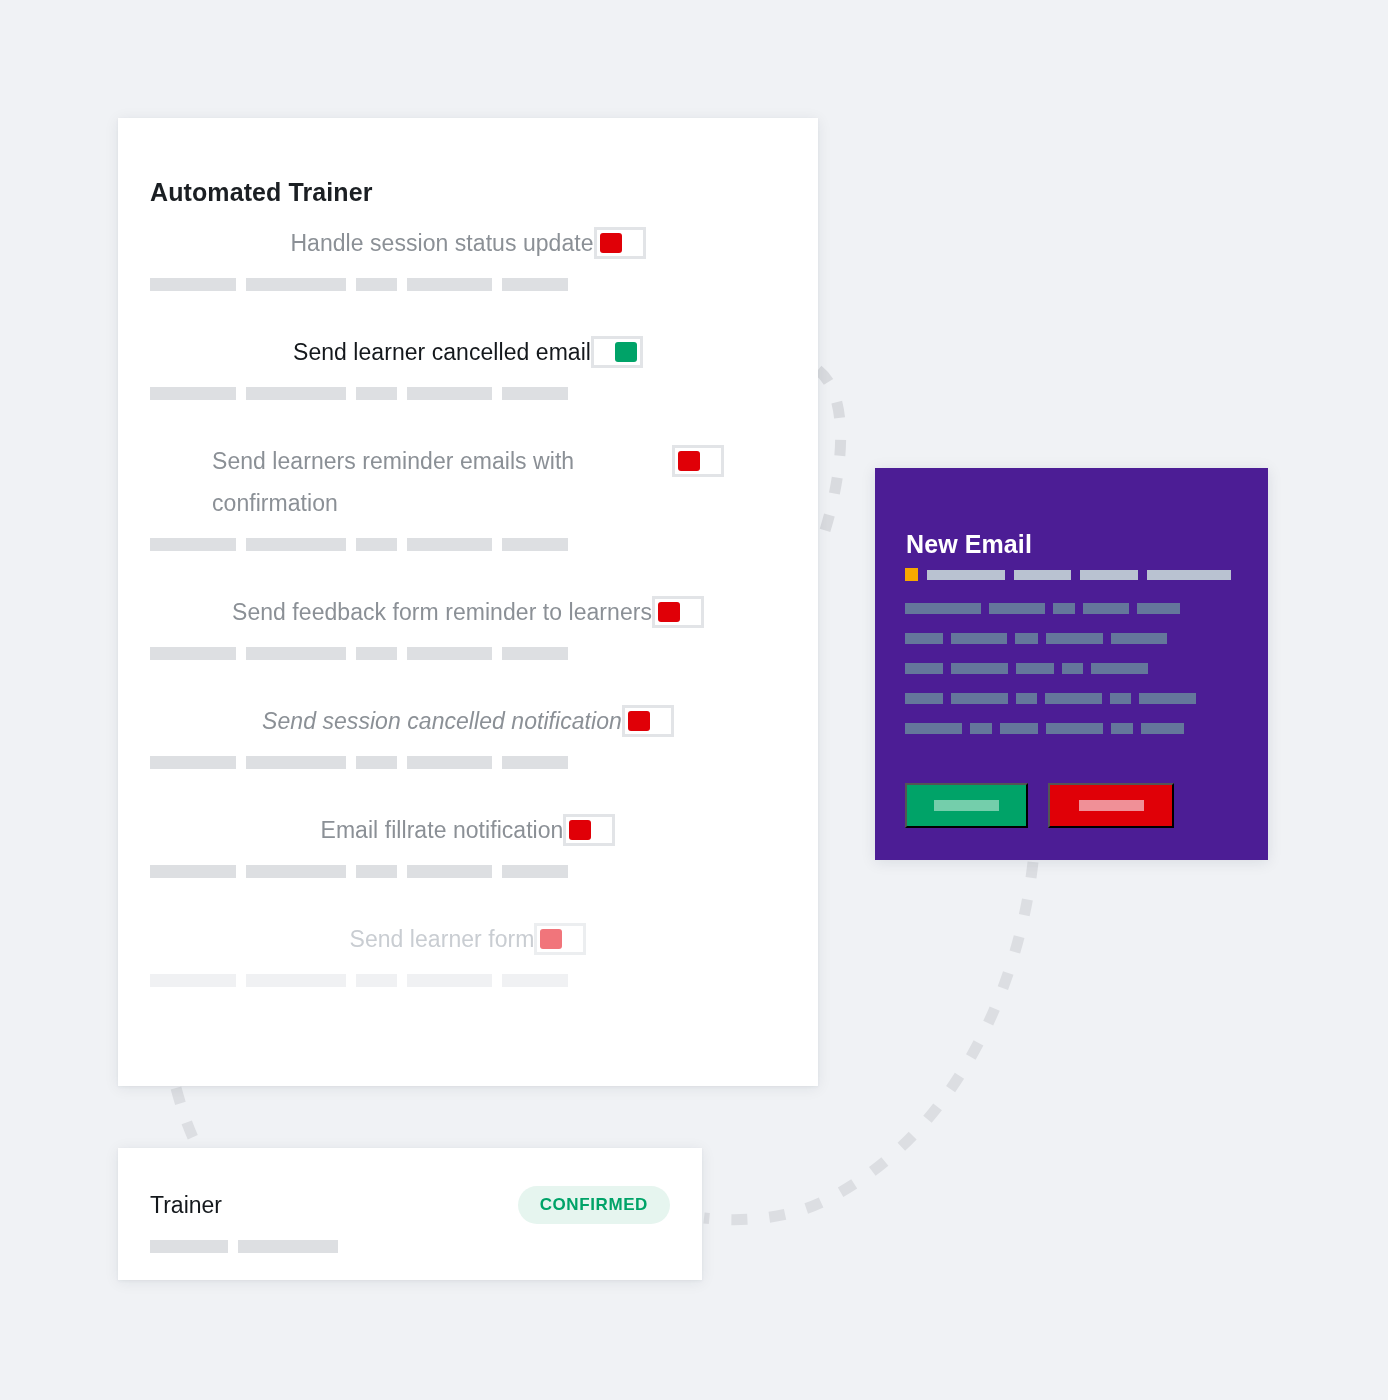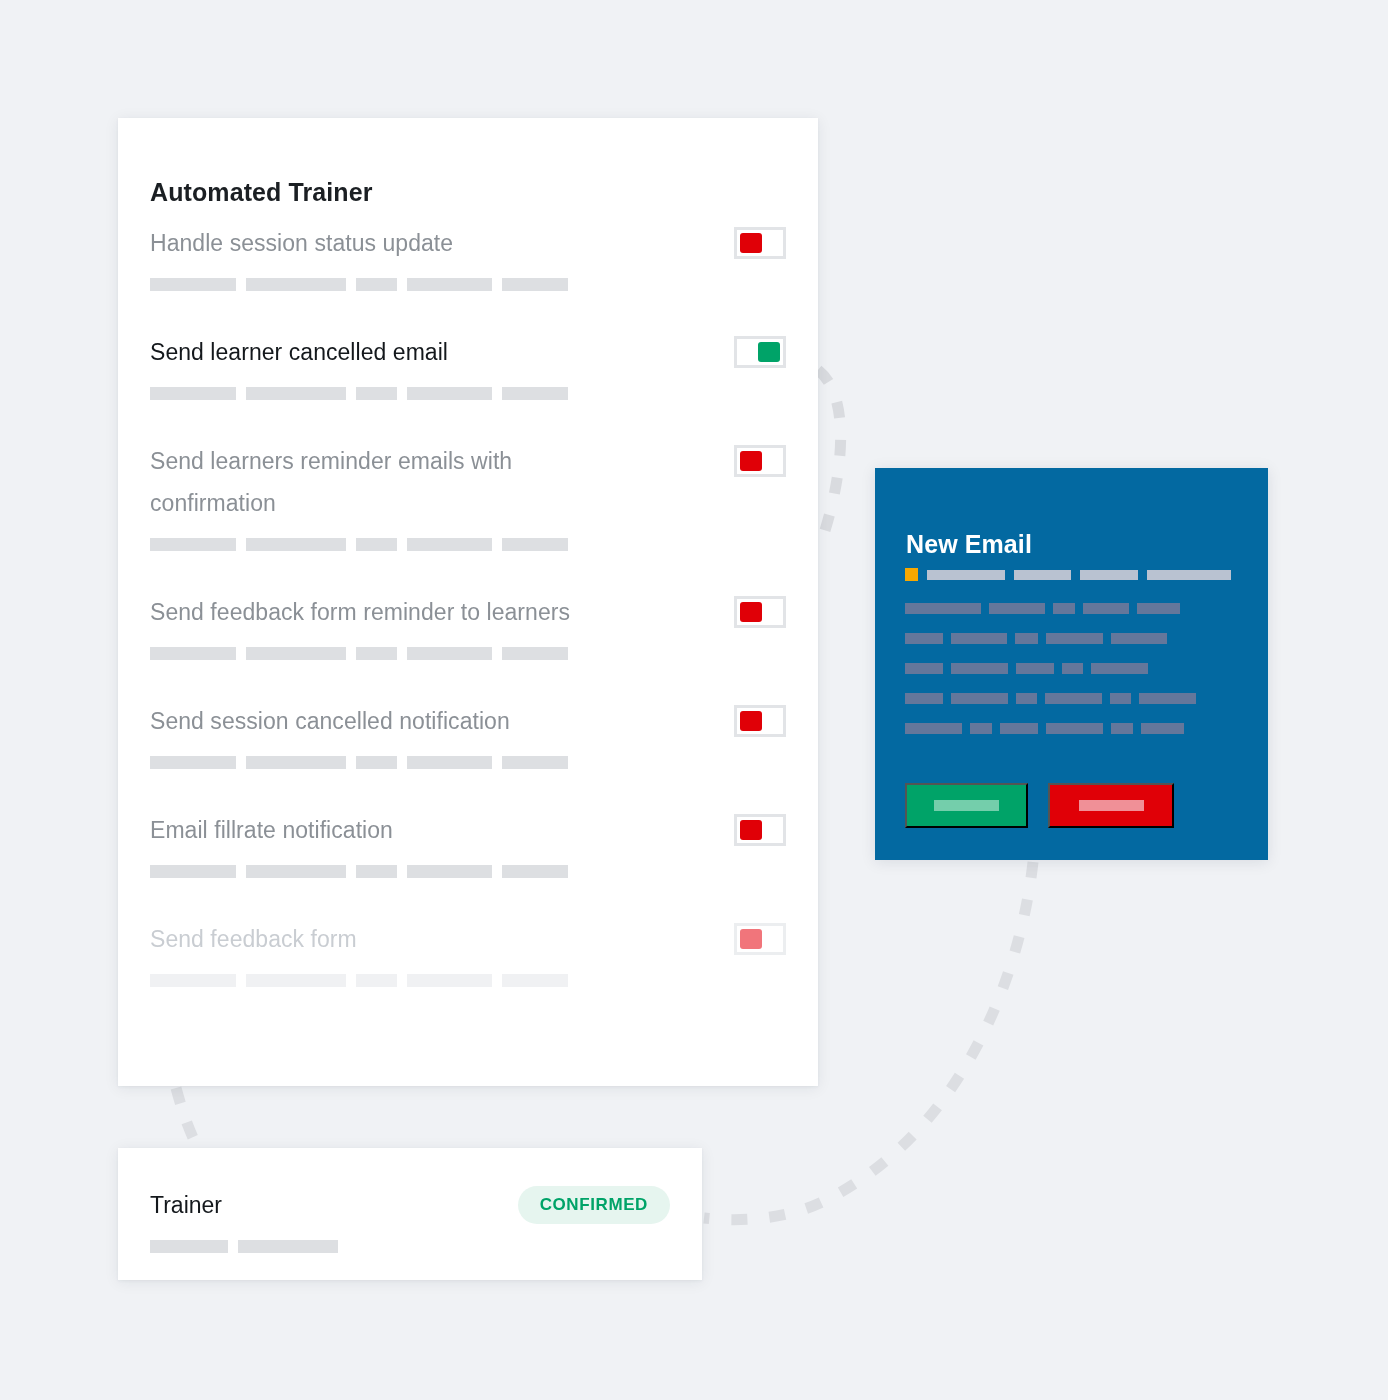--- a/index.html
+++ b/index.html
@@ -65,21 +65,21 @@
   }
   .action-row {
     position: relative;
     padding: 0 32px;
   }
   .row-head {
     position: relative;
     min-height: 40px;
     display: flex;
     align-items: flex-start;
-    justify-content: space-between;
+    justify-content: center;
   }
   .row-label {
     font-size: 23px;
     line-height: 42px;
     color: #8b9096;
     max-width: 520px;
     letter-spacing: 0.05px;
   }
   .action-row.active .row-label {
     color: #14181c;
@@ -137,21 +137,21 @@
     background: #f0f1f3;
   }
 
   
   .email-card {
     position: absolute;
     left: 875px;
     top: 468px;
     width: 393px;
     height: 392px;
-    background: #0369a1;
+    background: #4c1d95;
     box-shadow: 0 2px 14px rgba(23, 32, 56, 0.10);
     z-index: 3;
   }
   .email-title {
     position: absolute;
     left: 31px;
     top: 36px;
     font-size: 25px;
     line-height: 30px;
     color: #ffffff;
@@ -346,21 +346,21 @@
         </div>
         <div class="bar-group">
           <span class="bar" style="width:86px"></span>
           <span class="bar" style="width:100px"></span>
           <span class="bar" style="width:41px"></span>
           <span class="bar" style="width:85px"></span>
           <span class="bar" style="width:66px"></span>
         </div>
       </div>
 
-      <div class="action-row" style="margin-bottom:40px;">
+      <div class="action-row" style="margin-bottom:40px;font-style:italic;">
         <div class="row-head">
           <div class="row-label">Send session cancelled notification</div>
           <div class="toggle off">
             <span class="knob"></span>
           </div>
         </div>
         <div class="bar-group">
           <span class="bar" style="width:86px"></span>
           <span class="bar" style="width:100px"></span>
           <span class="bar" style="width:41px"></span>
@@ -380,21 +380,21 @@
           <span class="bar" style="width:86px"></span>
           <span class="bar" style="width:100px"></span>
           <span class="bar" style="width:41px"></span>
           <span class="bar" style="width:85px"></span>
           <span class="bar" style="width:66px"></span>
         </div>
       </div>
 
       <div class="action-row faded">
         <div class="row-head">
-          <div class="row-label">Send feedback form</div>
+          <div class="row-label">Send learner form</div>
           <div class="toggle off dim">
             <span class="knob"></span>
           </div>
         </div>
         <div class="bar-group">
           <span class="bar" style="width:86px"></span>
           <span class="bar" style="width:100px"></span>
           <span class="bar" style="width:41px"></span>
           <span class="bar" style="width:85px"></span>
           <span class="bar" style="width:66px"></span>

